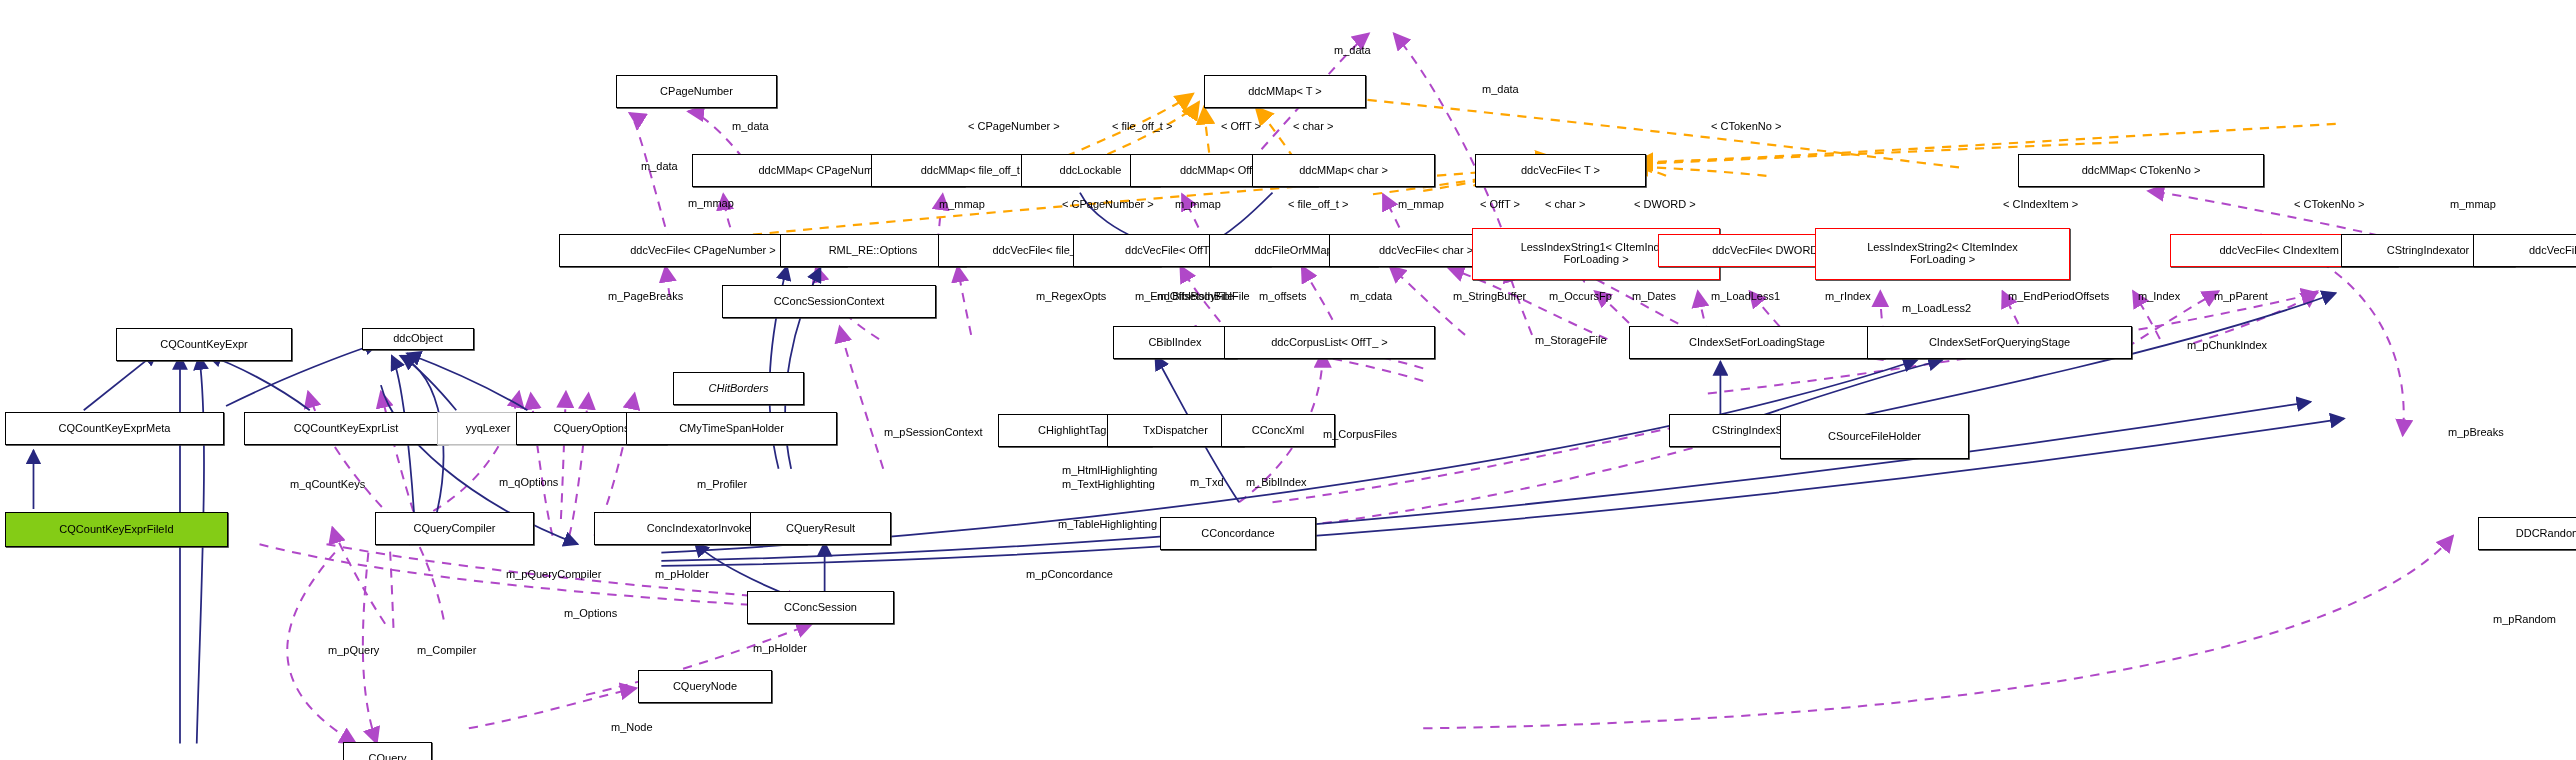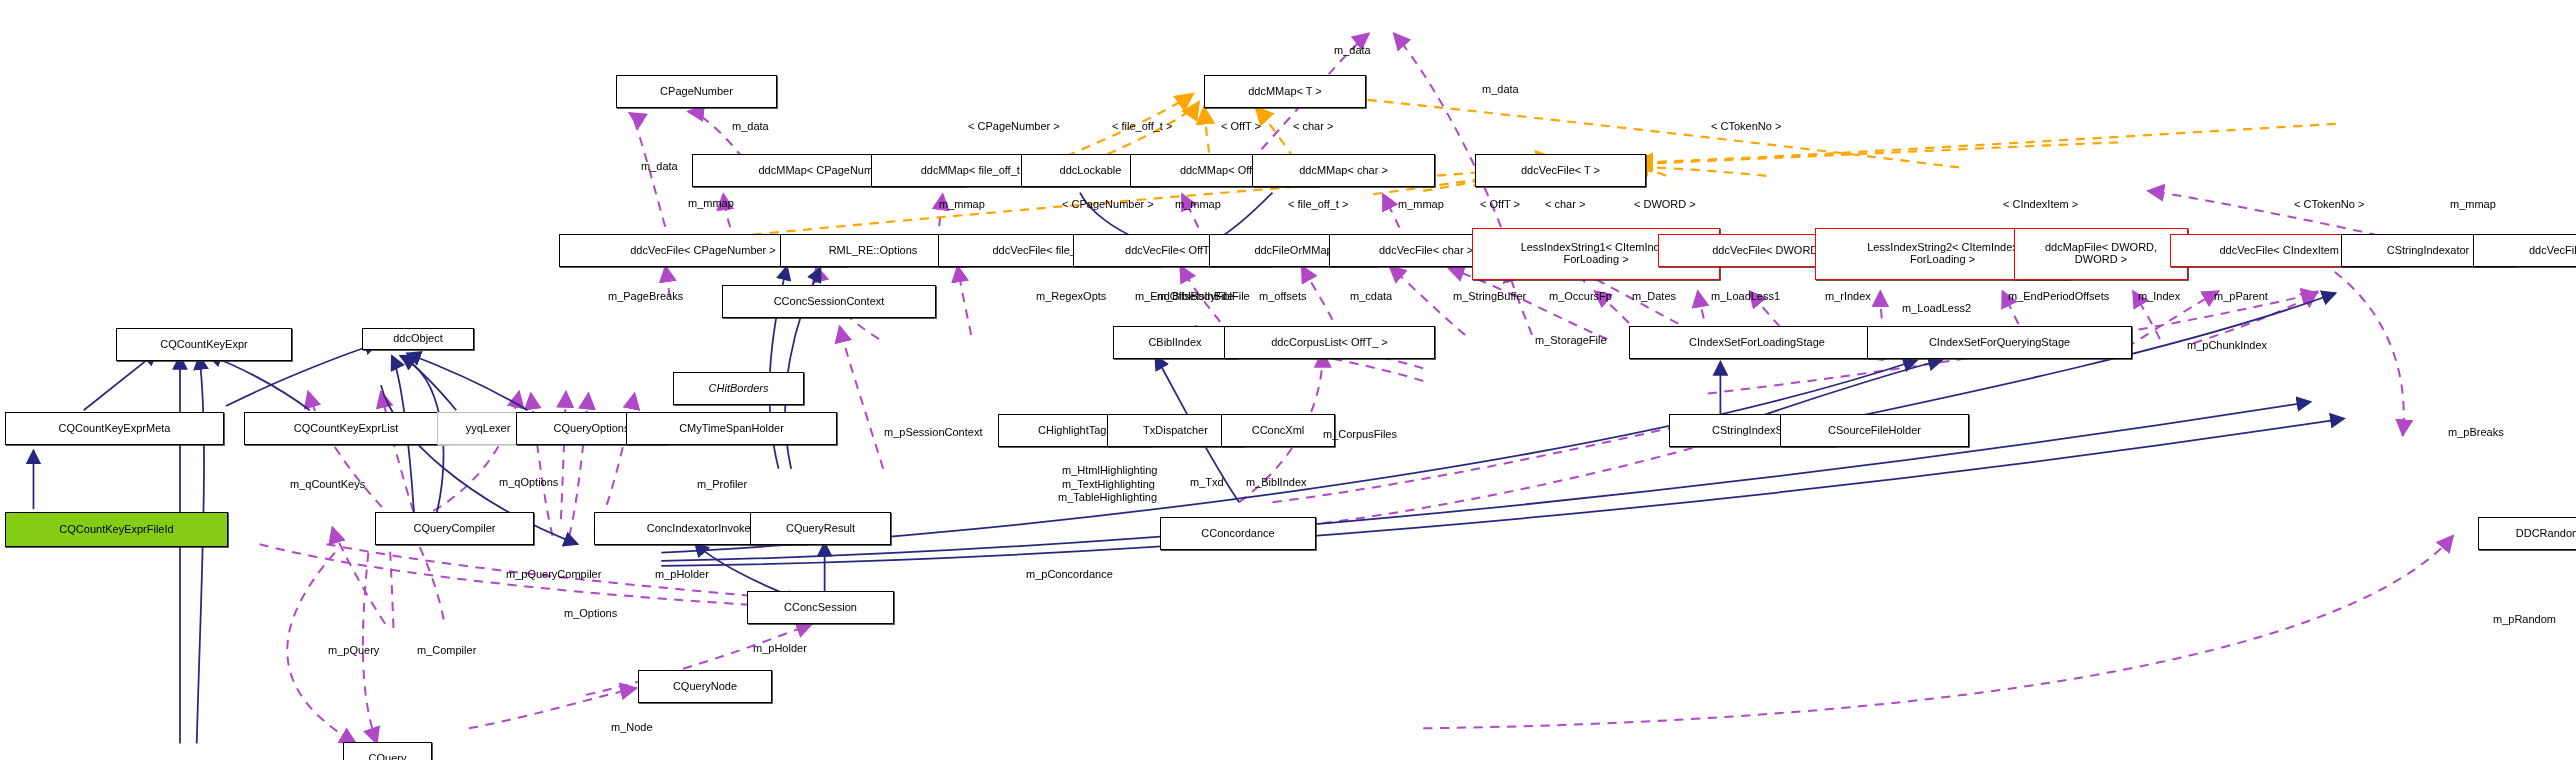--- a/index.html
+++ b/index.html
@@ -207,54 +207,53 @@
   </svg>
 
 <div class="node" style="left: 616px; top: 75px; width: 161px; height: 33px;">CPageNumber</div>
     <div class="node" style="left: 1204px; top: 75px; width: 162px; height: 33px;">ddcMMap&lt; T &gt;</div>
     <div class="node" style="left: 692px; top: 154px; width: 273px; height: 33px;">ddcMMap&lt; CPageNumber &gt;</div>
     <div class="node" style="left: 871px; top: 154px; width: 208px; height: 33px;">ddcMMap&lt; file_off_t &gt;</div>
     <div class="node" style="left: 1021px; top: 154px; width: 139px; height: 33px;">ddcLockable</div>
     <div class="node" style="left: 1130px; top: 154px; width: 188px; height: 33px;">ddcMMap&lt; OffT &gt;</div>
     <div class="node" style="left: 1252px; top: 154px; width: 183px; height: 33px;">ddcMMap&lt; char &gt;</div>
     <div class="node" style="left: 1475px; top: 154px; width: 171px; height: 33px;">ddcVecFile&lt; T &gt;</div>
+    <div class="node" style="left: 2018px; top: 154px; width: 246px; height: 33px;">ddcMMap&lt; CTokenNo &gt;</div>
     <div class="node" style="left: 559px; top: 234px; width: 288px; height: 33px;">ddcVecFile&lt; CPageNumber &gt;</div>
     <div class="node" style="left: 780px; top: 234px; width: 186px; height: 33px;">RML_RE::Options</div>
     <div class="node" style="left: 938px; top: 234px; width: 223px; height: 33px;">ddcVecFile&lt; file_off_t &gt;</div>
     <div class="node" style="left: 1073px; top: 234px; width: 198px; height: 33px;">ddcVecFile&lt; OffT &gt;</div>
     <div class="node" style="left: 1209px; top: 234px; width: 169px; height: 33px;">ddcFileOrMMap</div>
     <div class="node" style="left: 1329px; top: 234px; width: 194px; height: 33px;">ddcVecFile&lt; char &gt;</div>
     <div class="node red" style="left: 1472px; top: 228px; width: 248px; height: 52px;">LessIndexString1&lt; CItemIndex
 ForLoading &gt;</div>
     <div class="node red" style="left: 1658px; top: 234px; width: 224px; height: 33px;">ddcVecFile&lt; DWORD &gt;</div>
     <div class="node red" style="left: 1815px; top: 228px; width: 255px; height: 52px;">LessIndexString2&lt; CItemIndex
 ForLoading &gt;</div>
-    <div class="node red" style="left: 2014px; top: 228px; width: 174px; height: 52px;">ddcMapFile&lt; DWORD,
-DWORD &gt;</div>
     <div class="node red" style="left: 2170px; top: 234px; width: 228px; height: 33px;">ddcVecFile&lt; CIndexItem &gt;</div>
     <div class="node" style="left: 2341px; top: 234px; width: 174px; height: 33px;">CStringIndexator</div>
     <div class="node" style="left: 2473px; top: 234px; width: 236px; height: 33px;">ddcVecFile&lt; CTokenNo &gt;</div>
     <div class="node" style="left: 722px; top: 285px; width: 214px; height: 33px;">CConcSessionContext</div>
     <div class="node" style="left: 1113px; top: 326px; width: 124px; height: 33px;">CBiblIndex</div>
     <div class="node" style="left: 1224px; top: 326px; width: 211px; height: 33px;">ddcCorpusList&lt; OffT_ &gt;</div>
     <div class="node" style="left: 1629px; top: 326px; width: 256px; height: 33px;">CIndexSetForLoadingStage</div>
     <div class="node" style="left: 1867px; top: 326px; width: 265px; height: 33px;">CIndexSetForQueryingStage</div>
     <div class="node" style="left: 116px; top: 328px; width: 176px; height: 33px;">CQCountKeyExpr</div>
     <div class="node" style="left: 362px; top: 328px; width: 112px; height: 22px;">ddcObject</div>
     <div class="node" style="left: 673px; top: 372px; width: 131px; height: 33px; font-style: italic;">CHitBorders</div>
     <div class="node" style="left: 5px; top: 412px; width: 219px; height: 33px;">CQCountKeyExprMeta</div>
     <div class="node" style="left: 244px; top: 412px; width: 204px; height: 33px;">CQCountKeyExprList</div>
     <div class="node grey-border" style="left: 437px; top: 412px; width: 102px; height: 33px;">yyqLexer</div>
     <div class="node" style="left: 516px; top: 412px; width: 151px; height: 33px;">CQueryOptions</div>
     <div class="node" style="left: 626px; top: 412px; width: 211px; height: 33px;">CMyTimeSpanHolder</div>
     <div class="node" style="left: 998px; top: 414px; width: 154px; height: 33px;">CHighlightTags</div>
     <div class="node" style="left: 1107px; top: 414px; width: 137px; height: 33px;">TxDispatcher</div>
     <div class="node" style="left: 1221px; top: 414px; width: 114px; height: 33px;">CConcXml</div>
     <div class="node" style="left: 1669px; top: 414px; width: 166px; height: 33px;">CStringIndexSet</div>
-    <div class="node" style="left: 1780px; top: 414px; width: 189px; height: 33px; text-align: right;">CSourceFileHolder</div>
+    <div class="node" style="left: 1780px; top: 414px; width: 189px; height: 45px; text-align: right;">CSourceFileHolder</div>
     <div class="node filled" style="left: 5px; top: 512px; width: 223px; height: 35px;">CQCountKeyExprFileId</div>
     <div class="node" style="left: 375px; top: 512px; width: 159px; height: 33px;">CQueryCompiler</div>
     <div class="node" style="left: 594px; top: 512px; width: 213px; height: 33px;">ConcIndexatorInvoker</div>
     <div class="node" style="left: 750px; top: 512px; width: 141px; height: 33px;">CQueryResult</div>
     <div class="node" style="left: 1160px; top: 517px; width: 156px; height: 33px;">CConcordance</div>
     <div class="node" style="left: 2478px; top: 517px; width: 141px; height: 33px;">DDCRandom</div>
     <div class="node" style="left: 747px; top: 591px; width: 147px; height: 33px;">CConcSession</div>
     <div class="node" style="left: 638px; top: 670px; width: 134px; height: 33px;">CQueryNode</div>
     <div class="node" style="left: 343px; top: 742px; width: 89px; height: 33px;">CQuery</div>
     <div class="elabel" style="left: 1334px; top: 45px;">m_data</div>
@@ -295,21 +294,21 @@
     <div class="elabel" style="left: 2214px; top: 291px;">m_pParent</div>
     <div class="elabel" style="left: 1505px; top: 335px; margin-left: 30px;">m_StorageFile</div>
     <div class="elabel" style="left: 2187px; top: 340px;">m_pChunkIndex</div>
     <div class="elabel" style="left: 290px; top: 479px;">m_qCountKeys</div>
     <div class="elabel" style="left: 499px; top: 477px;">m_qOptions</div>
     <div class="elabel" style="left: 697px; top: 479px;">m_Profiler</div>
     <div class="elabel" style="left: 876px; top: 427px; margin-left: 8px;">m_pSessionContext</div>
     <div class="elabel" style="left: 1323px; top: 429px;">m_CorpusFiles</div>
     <div class="elabel" style="left: 1062px; top: 465px;">m_HtmlHighlighting</div>
     <div class="elabel" style="left: 1062px; top: 479px;">m_TextHighlighting</div>
-    <div class="elabel" style="left: 1058px; top: 492px;">m_TableHighlighting</div>
+    <div class="elabel" style="left: 1058px; top: 519px;">m_TableHighlighting</div>
     <div class="elabel" style="left: 1190px; top: 477px;">m_Txd</div>
     <div class="elabel" style="left: 1246px; top: 477px;">m_BiblIndex</div>
     <div class="elabel" style="left: 506px; top: 569px;">m_pQueryCompiler</div>
     <div class="elabel" style="left: 655px; top: 569px;">m_pHolder</div>
     <div class="elabel" style="left: 564px; top: 608px;">m_Options</div>
     <div class="elabel" style="left: 1026px; top: 569px;">m_pConcordance</div>
     <div class="elabel" style="left: 753px; top: 643px;">m_pHolder</div>
     <div class="elabel" style="left: 328px; top: 645px;">m_pQuery</div>
     <div class="elabel" style="left: 417px; top: 645px;">m_Compiler</div>
     <div class="elabel" style="left: 611px; top: 722px;">m_Node</div>

